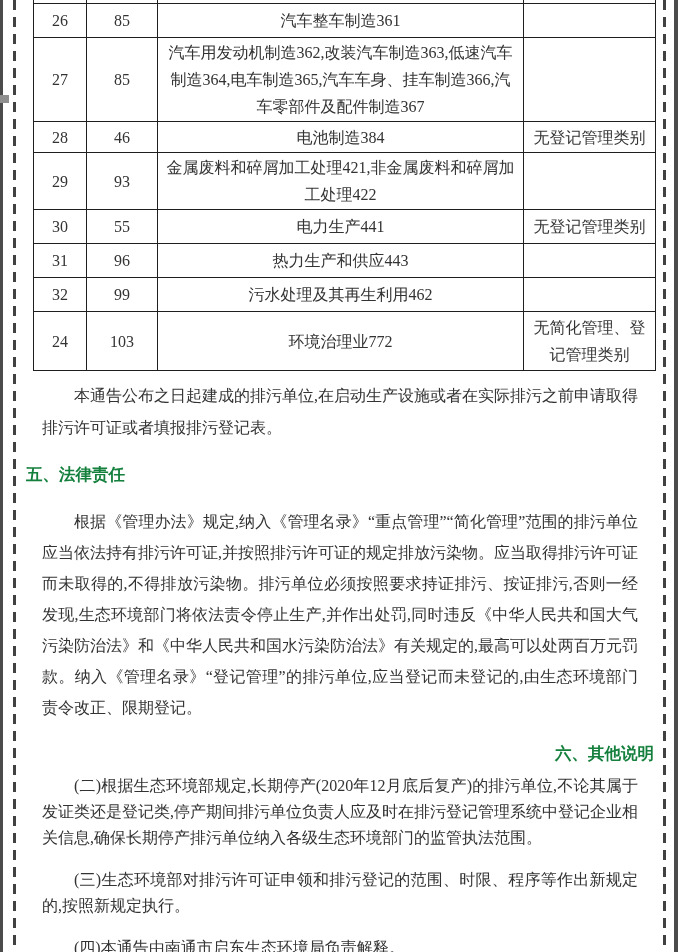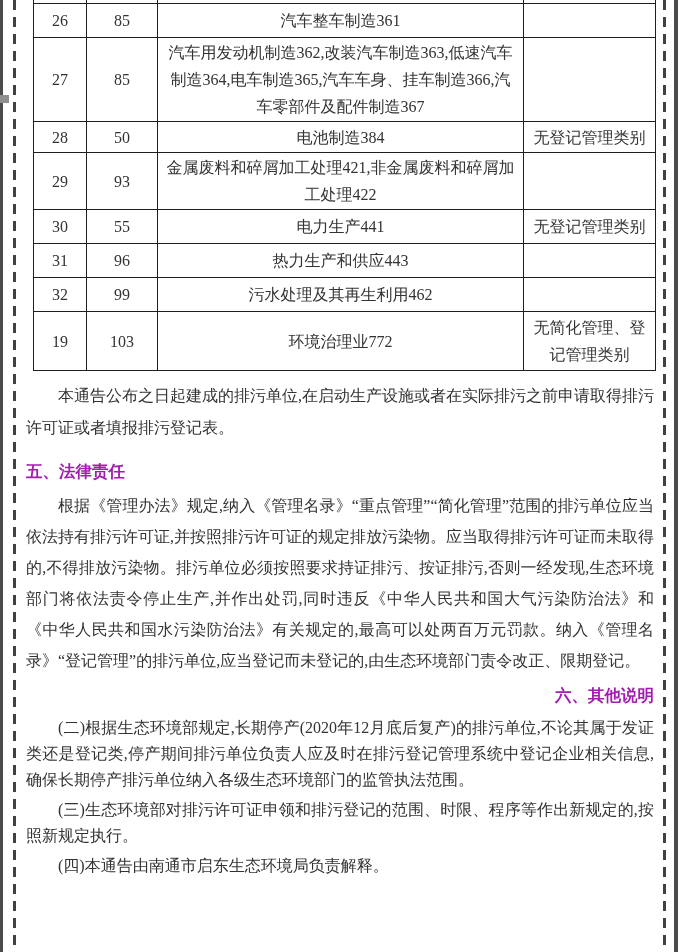--- a/index.html
+++ b/index.html
@@ -43,26 +43,26 @@
   tr.spacer-row td { height:3px; border-top:none; padding:0; line-height:0; }
   td.col-no   { width:52px; }
   td.col-code { width:70px; }
   td.col-industry { width:365px; }
   td.col-note { width:131px; line-height:26px; }
 
   .para {
     font-size:16px;
     text-align:justify;
     text-indent:2em;
-    margin:0;
+    margin:16px;
     word-break:break-all;
   }
   #closing-paragraph { margin-top:9px; line-height:32px; }
   .sec-heading {
-    font-size:16.5px; font-weight:bold; color:#a21caf;
+    font-size:16.5px; font-weight:bold; color:#15803d;
     line-height:30px; margin:13px 0 3px 0;
   }
   #section5-body { line-height:31px; }
   #section6-heading { margin-top:5px;text-align:right; }
   .notice-item { line-height:26px; margin-top:4px; }
   #item-0 { margin-top:1px; }
 </style>
 </head>
 <body>
 
@@ -89,21 +89,21 @@
       <td class="col-note"></td>
     </tr>
         <tr style="height: 84px;">
       <td class="col-no">27</td>
       <td class="col-code">85</td>
       <td class="col-industry">汽车用发动机制造362,改装汽车制造363,低速汽车制造364,电车制造365,汽车车身、挂车制造366,汽车零部件及配件制造367</td>
       <td class="col-note"></td>
     </tr>
         <tr style="height: 31px;">
       <td class="col-no">28</td>
-      <td class="col-code">50</td>
+      <td class="col-code">46</td>
       <td class="col-industry">电池制造384</td>
       <td class="col-note">无登记管理类别</td>
     </tr>
         <tr style="height: 56px;">
       <td class="col-no">29</td>
       <td class="col-code">93</td>
       <td class="col-industry">金属废料和碎屑加工处理421,非金属废料和碎屑加工处理422</td>
       <td class="col-note"></td>
     </tr>
         <tr style="height: 34px;">
@@ -118,21 +118,21 @@
       <td class="col-industry">热力生产和供应443</td>
       <td class="col-note"></td>
     </tr>
         <tr style="height: 34px;">
       <td class="col-no">32</td>
       <td class="col-code">99</td>
       <td class="col-industry">污水处理及其再生利用462</td>
       <td class="col-note"></td>
     </tr>
         <tr style="height: 59px;">
-      <td class="col-no">19</td>
+      <td class="col-no">24</td>
       <td class="col-code">103</td>
       <td class="col-industry">环境治理业772</td>
       <td class="col-note">无简化管理、登记管理类别</td>
     </tr>
       </tbody>
   </table>
 
   <p class="para" id="closing-paragraph">本通告公布之日起建成的排污单位,在启动生产设施或者在实际排污之前申请取得排污许可证或者填报排污登记表。</p>
 
   <div class="sec-heading" id="section5-heading">五、法律责任</div>

